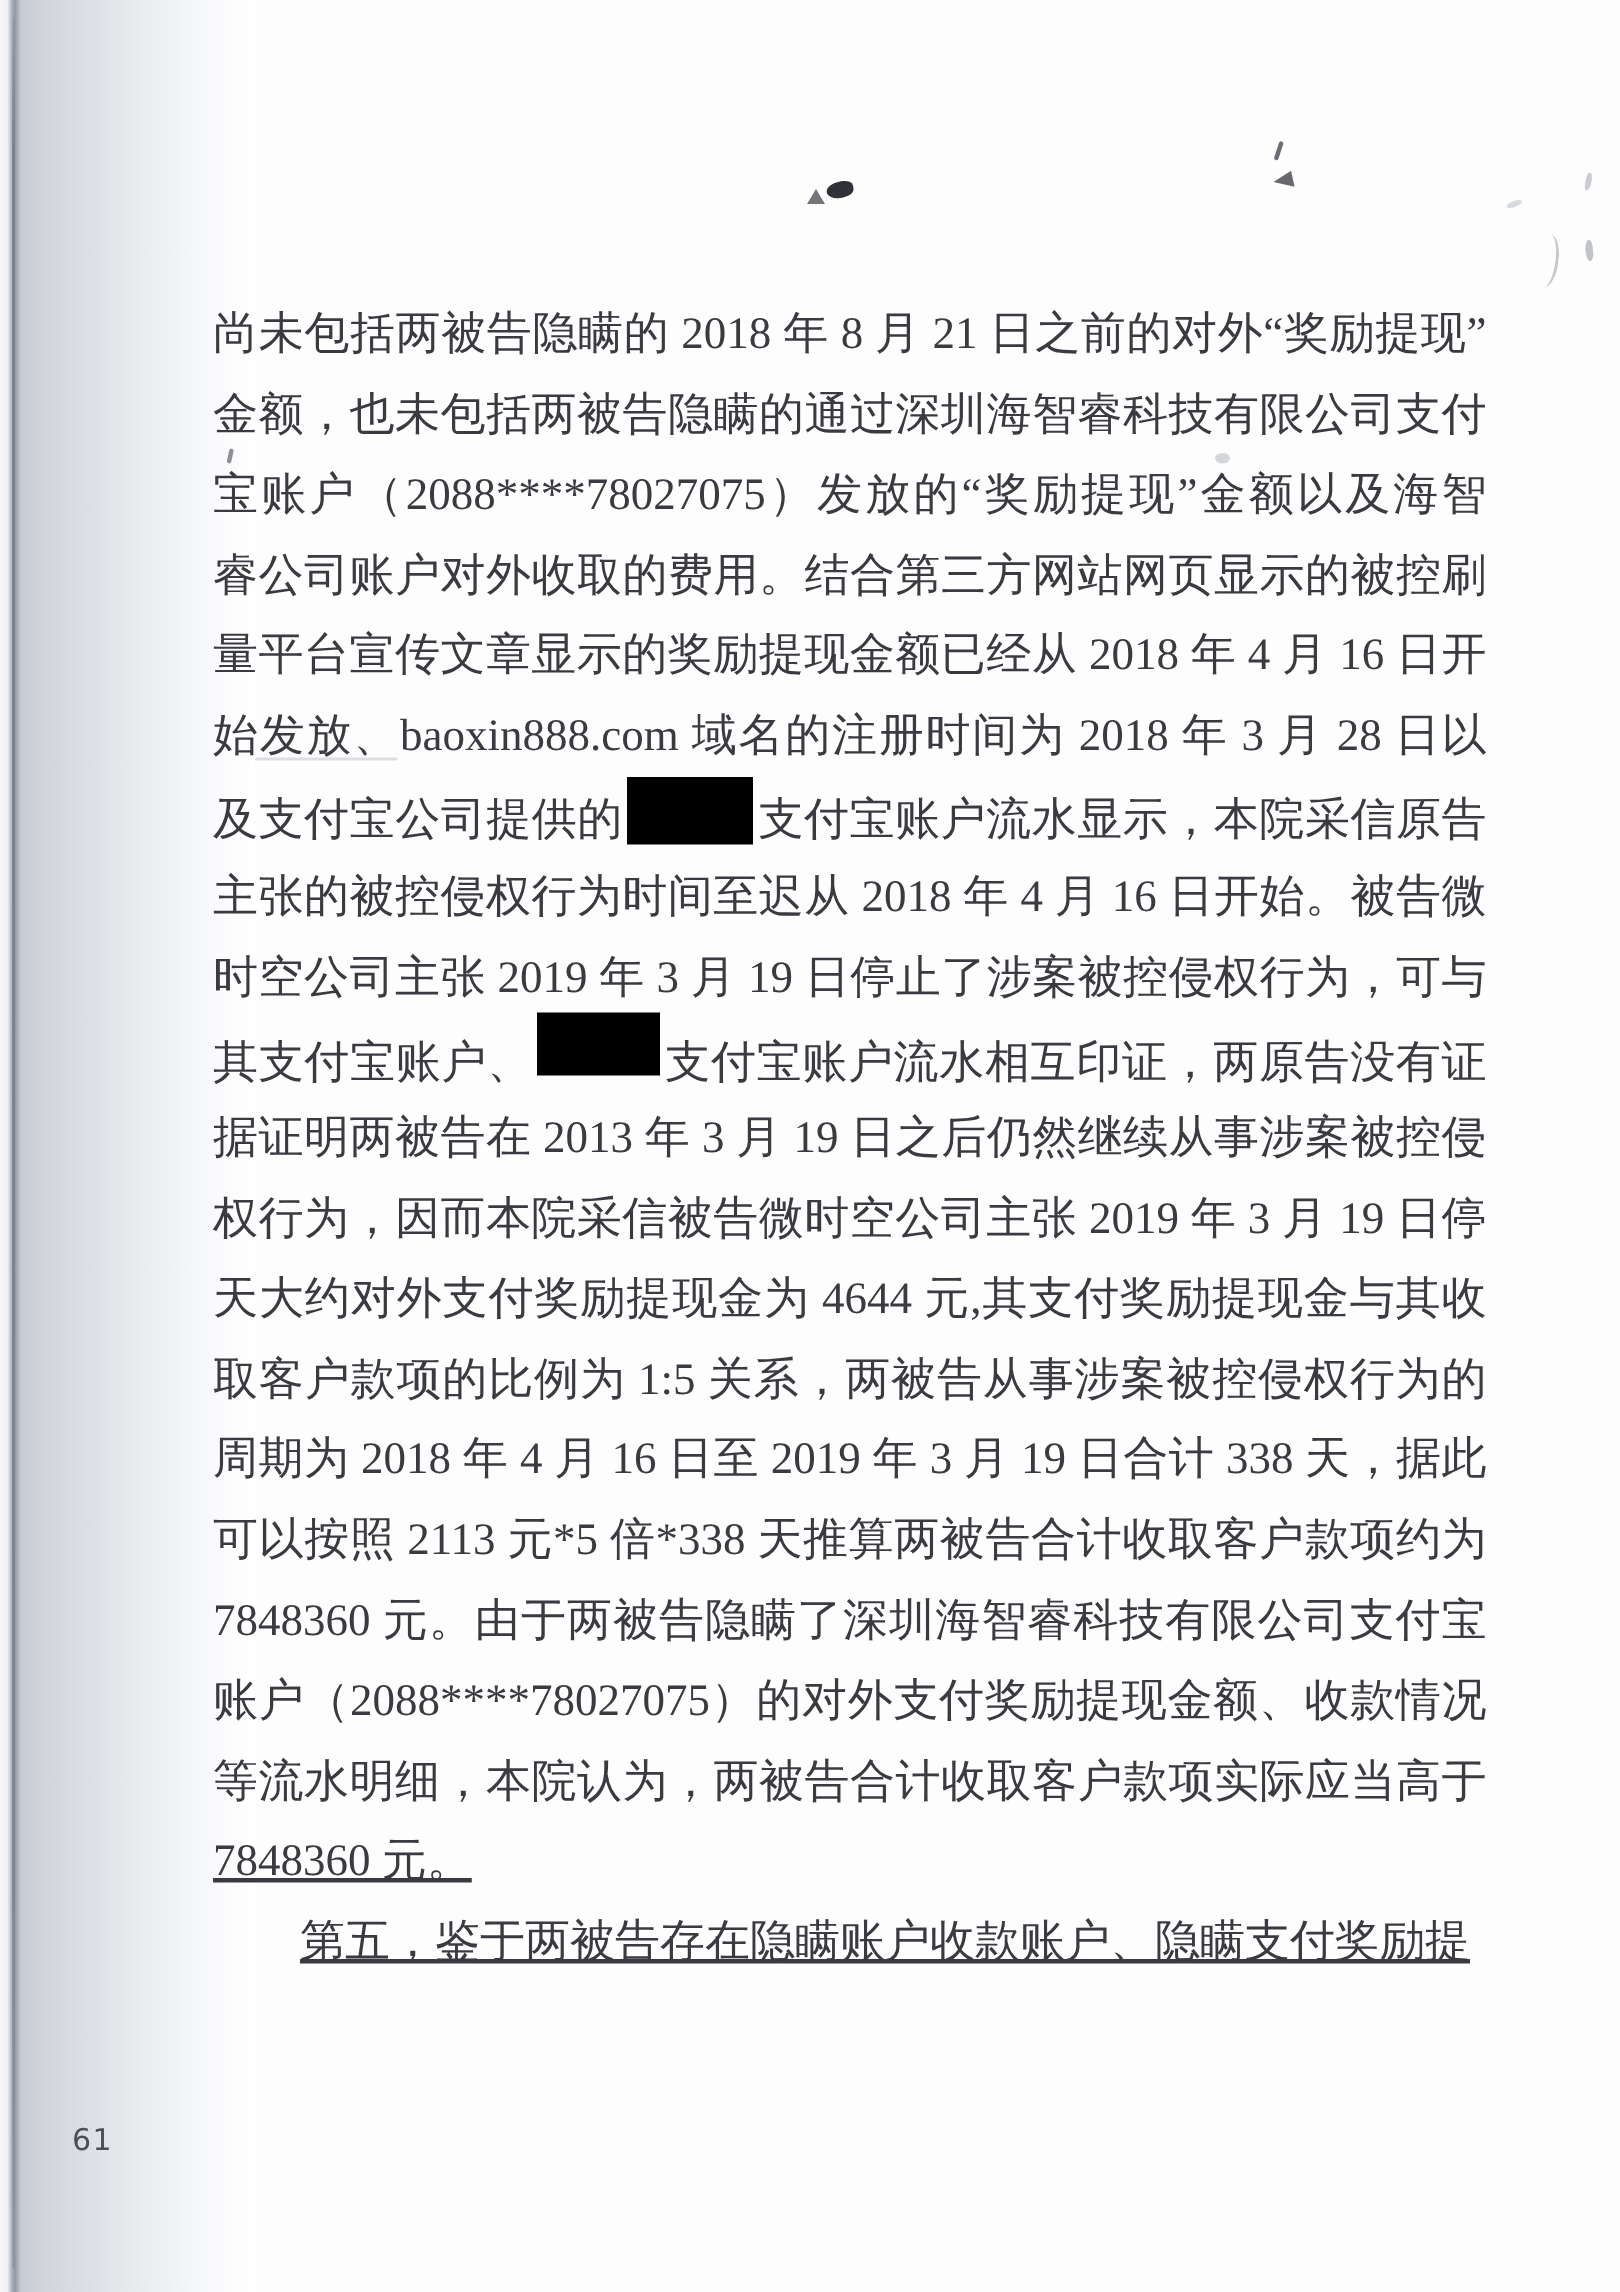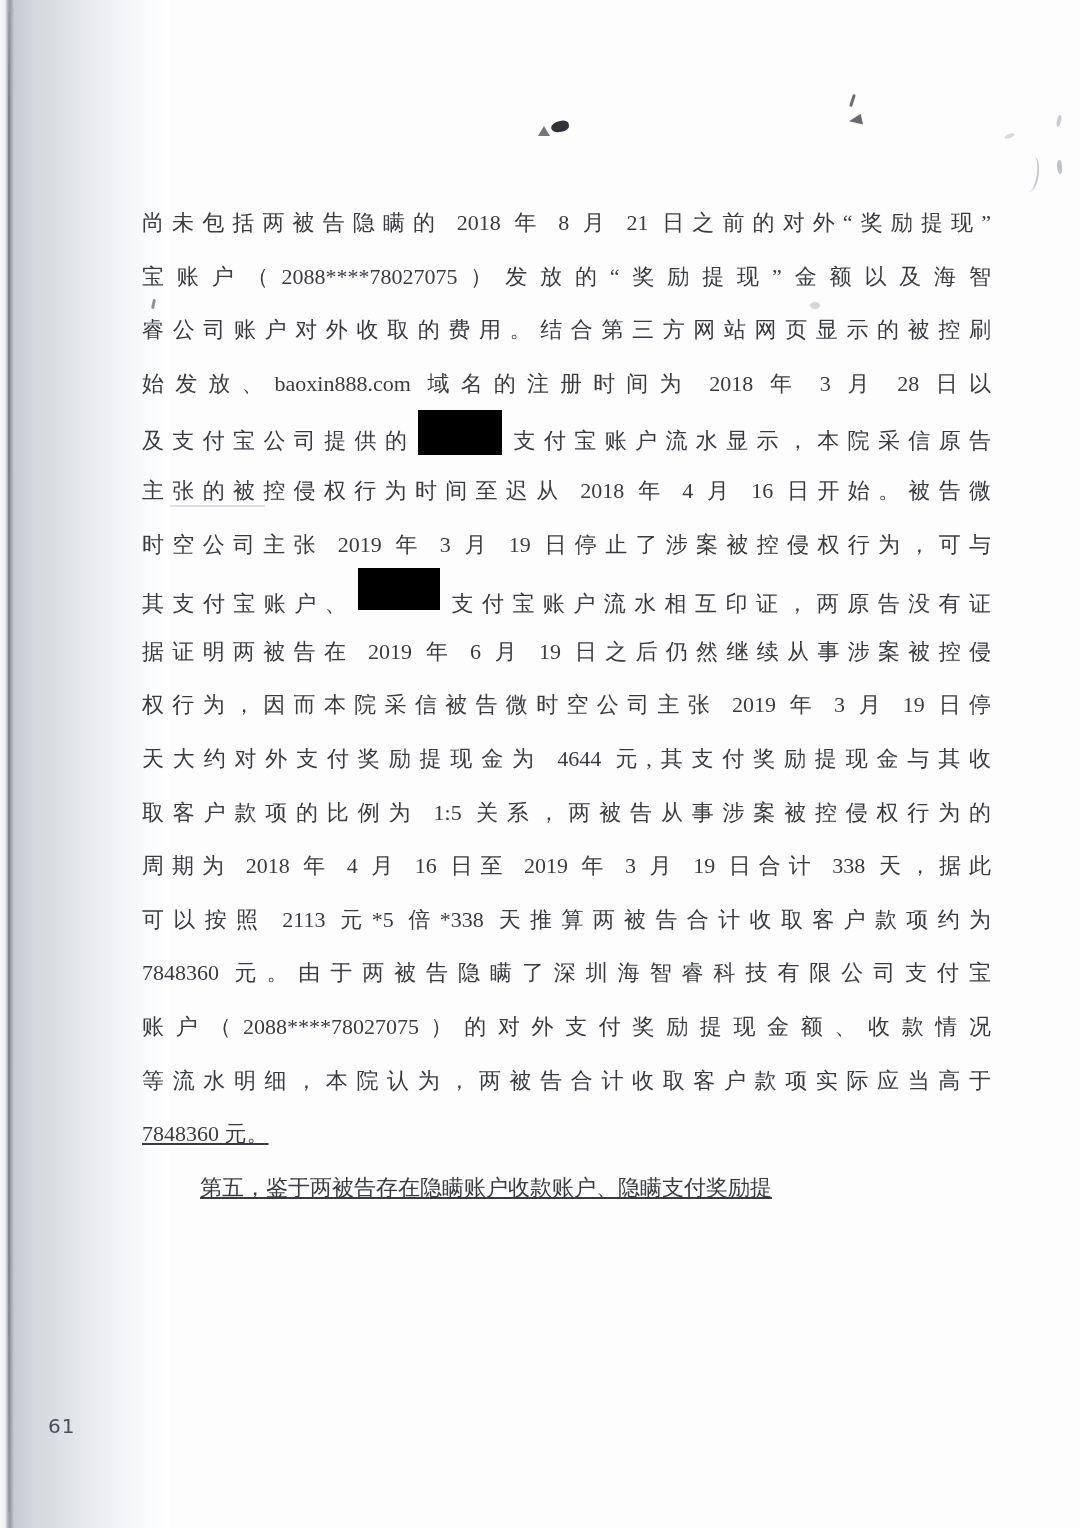--- a/index.html
+++ b/index.html
@@ -45,21 +45,21 @@
       rgba(110,120,135,0.75) 6%,
       rgba(110,120,135,0.7) 80%,
       rgba(110,120,135,0.25) 100%);
   }
   
   .text-block {
     position: absolute;
     left: 142px;
     top: 196px;
     width: 849px;
-    font-size: 22px;
+    font-size: 30px;
     line-height: 53.6px;
     color: #393b40;
     letter-spacing: 0;
   }
   .line {
     text-align: justify;
     text-align-last: justify;
     height: 53.6px;
     white-space: normal;
   }
@@ -195,28 +195,30 @@
   <div class="speck speck-arc"></div>
   <div class="speck speck-comma-1"></div>
   <div class="speck speck-comma-2"></div>
   <div class="speck speck-smudge"></div>
   <div class="speck speck-apos"></div>
   <div class="speck speck-dot"></div>
   <div class="speck speck-underline"></div>
 
   <div class="text-block">
     <div class="line">尚未包括两被告隐瞒的 2018 年 8 月 21 日之前的对外“奖励提现”</div>
+    <div class="line">金额，也未包括两被告隐瞒的通过深圳海智睿科技有限公司支付</div>
     <div class="line">宝账户（2088****78027075）发放的“奖励提现”金额以及海智</div>
     <div class="line">睿公司账户对外收取的费用。结合第三方网站网页显示的被控刷</div>
+    <div class="line">量平台宣传文章显示的奖励提现金额已经从 2018 年 4 月 16 日开</div>
     <div class="line">始发放、baoxin888.com 域名的注册时间为 2018 年 3 月 28 日以</div>
     <div class="line"><span>及支付宝公司提供的</span><span class="redact redact-1"></span><span>支付宝账户流水显示，本院采信原告</span></div>
     <div class="line">主张的被控侵权行为时间至迟从 2018 年 4 月 16 日开始。被告微</div>
     <div class="line">时空公司主张 2019 年 3 月 19 日停止了涉案被控侵权行为，可与</div>
     <div class="line"><span>其支付宝账户、</span><span class="redact redact-2"></span><span>支付宝账户流水相互印证，两原告没有证</span></div>
-    <div class="line">据证明两被告在 2019 年 6 月 19 日之后仍然继续从事涉案被控侵</div>
+    <div class="line">据证明两被告在 2013 年 3 月 19 日之后仍然继续从事涉案被控侵</div>
     <div class="line">权行为，因而本院采信被告微时空公司主张 2019 年 3 月 19 日停</div>
     <div class="line">天大约对外支付奖励提现金为 4644 元,其支付奖励提现金与其收</div>
     <div class="line">取客户款项的比例为 1:5 关系，两被告从事涉案被控侵权行为的</div>
     <div class="line">周期为 2018 年 4 月 16 日至 2019 年 3 月 19 日合计 338 天，据此</div>
     <div class="line">可以按照 2113 元*5 倍*338 天推算两被告合计收取客户款项约为</div>
     <div class="line">7848360 元。由于两被告隐瞒了深圳海智睿科技有限公司支付宝</div>
     <div class="line">账户（2088****78027075）的对外支付奖励提现金额、收款情况</div>
     <div class="line">等流水明细，本院认为，两被告合计收取客户款项实际应当高于</div>
     <div class="line flush">7848360 元。</div>
     <div class="line flush indent">第五，鉴于两被告存在隐瞒账户收款账户、隐瞒支付奖励提</div>

